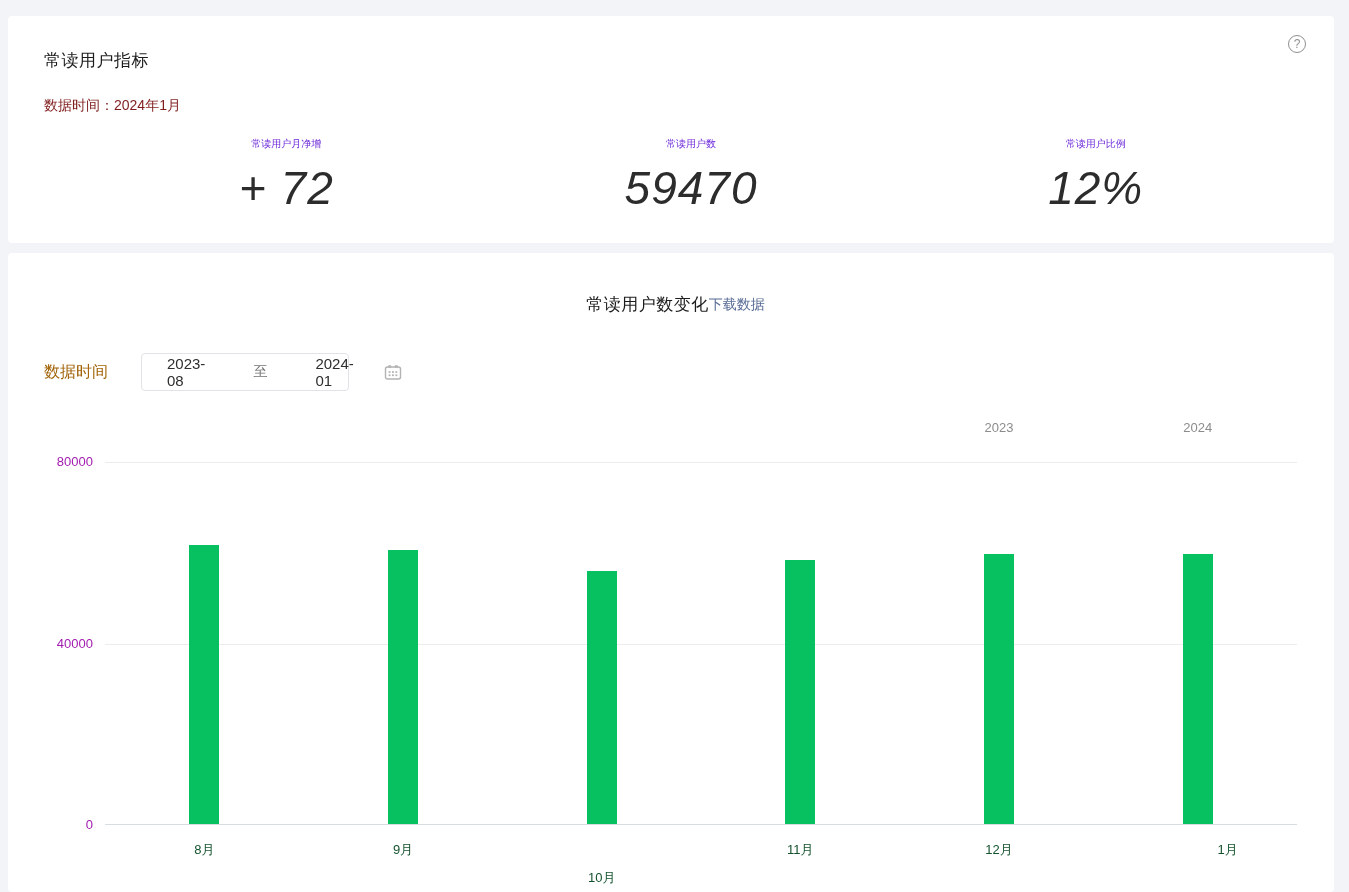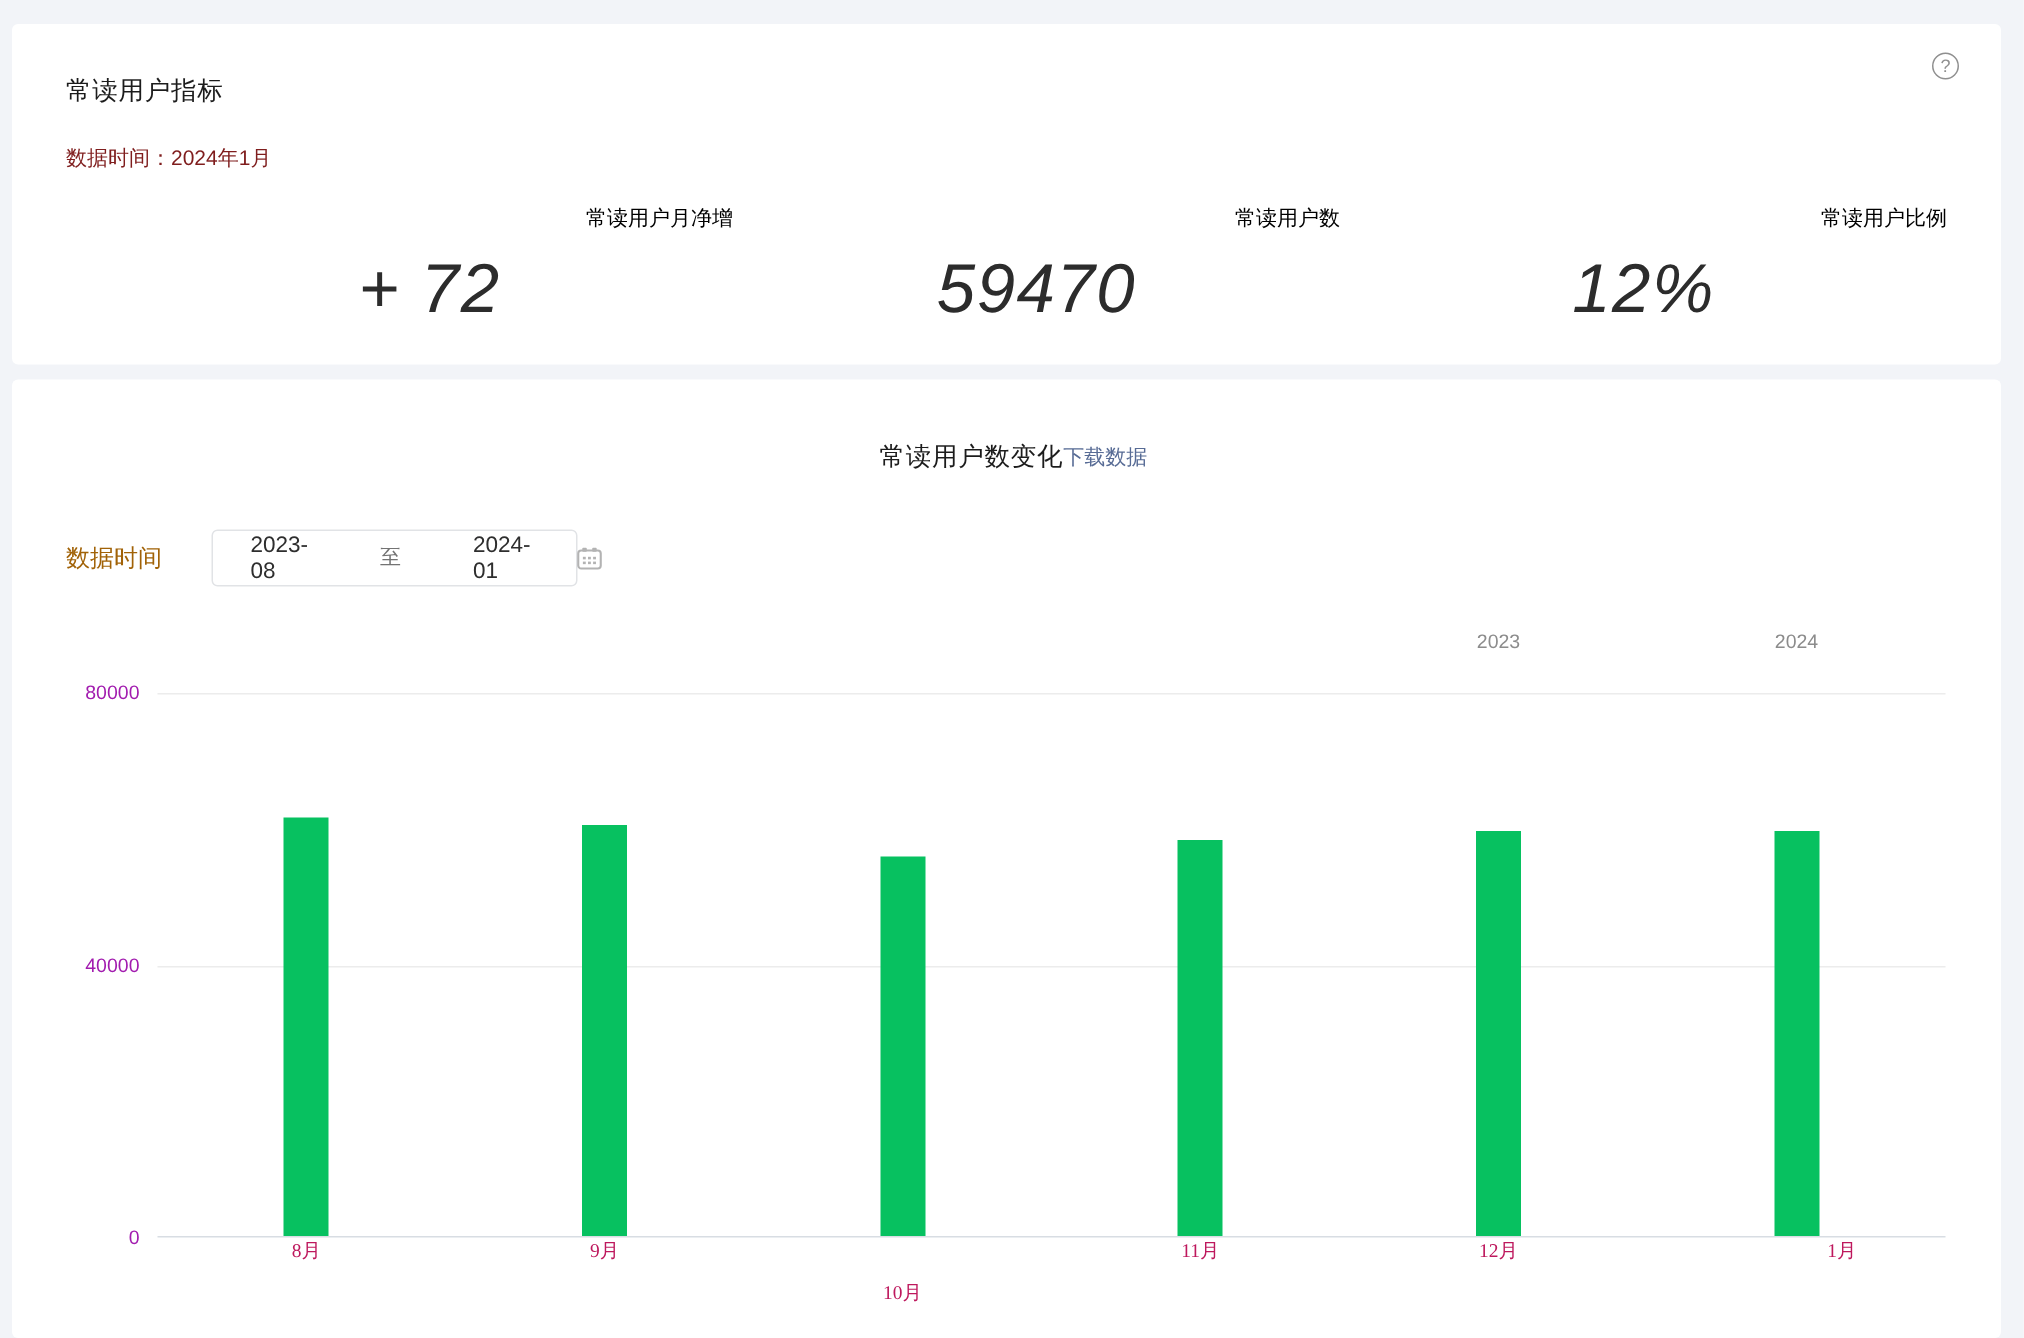--- a/index.html
+++ b/index.html
@@ -33,42 +33,42 @@
     border: 1px solid #8f8f8f; border-radius: 50%;
     color: #8f8f8f; font-size: 12px; line-height: 16px;
     text-align: center; cursor: pointer;
     background: #fff;
   }
   .metrics-row {
     margin-top: 22px; margin-left: 40px;
     display: flex;
   }
   .metric-col { width: 420px; text-align: center; }
-  .metric-label { font-size: 14px; color: #000000; text-align: right; }
+  .metric-label { font-size: 10px; color: #6d28d9; }
   .metric-value {
     margin-top: 10px;
     font-size: 46px; font-weight: 400; color: #2c2c2c;
     letter-spacing: 1px;
     font-style: italic;
   }
 
   .chart-card-header {
     position: absolute; top: 40px; left: 36px; right: 27px;
     display: flex; justify-content: center; align-items: center;
   }
   .download-link {
     font-size: 14px; color: #576b95; cursor: pointer; text-decoration: none;
   }
   .filter-row {
     position: absolute; top: 100px; left: 36px;
     display: flex; align-items: center;
   }
   .filter-label { font-size: 16px; color: #a16207; width: 97px; }
   .date-range-box {
-    width: 244px; height: 38px;
+    width: 208px; height: 38px;
     border: 1px solid #e1e3e6; border-radius: 4px;
     display: flex; align-items: center;
     padding: 0 14px 0 25px;
     cursor: pointer; background: #fff; gap: 30px;
   }
   .date-val { font-size: 15px; color: #2e2e2e; }
   .date-sep { font-size: 14px; color: #737373; margin: 0 18px; }
   .cal-icon { margin-left: auto; display: flex; }
 
   .chart {
@@ -82,22 +82,22 @@
   }
   .ytick {
     position: absolute; left: -66px; width: 54px;
     text-align: right; font-size: 13px; color: #a21caf;
   }
   .bar {
     position: absolute; bottom: 0; width: 30px;
     cursor: pointer;
   }
   .xlabel {
-    position: absolute; top: 415px; width: 80px;
-    text-align: center; font-size: 13px; color: #be185d; font-family: Liberation Serif, serif;
+    position: absolute; top: 431px; width: 80px;
+    text-align: center; font-size: 13px; color: #14532d;
   }
   .year-marker {
     position: absolute; top: 10px; width: 80px;
     text-align: center; font-size: 13px; color: #8c8c8c;
   }
 </style>
 </head>
 <body>
 
 <div class="card card-metrics">

